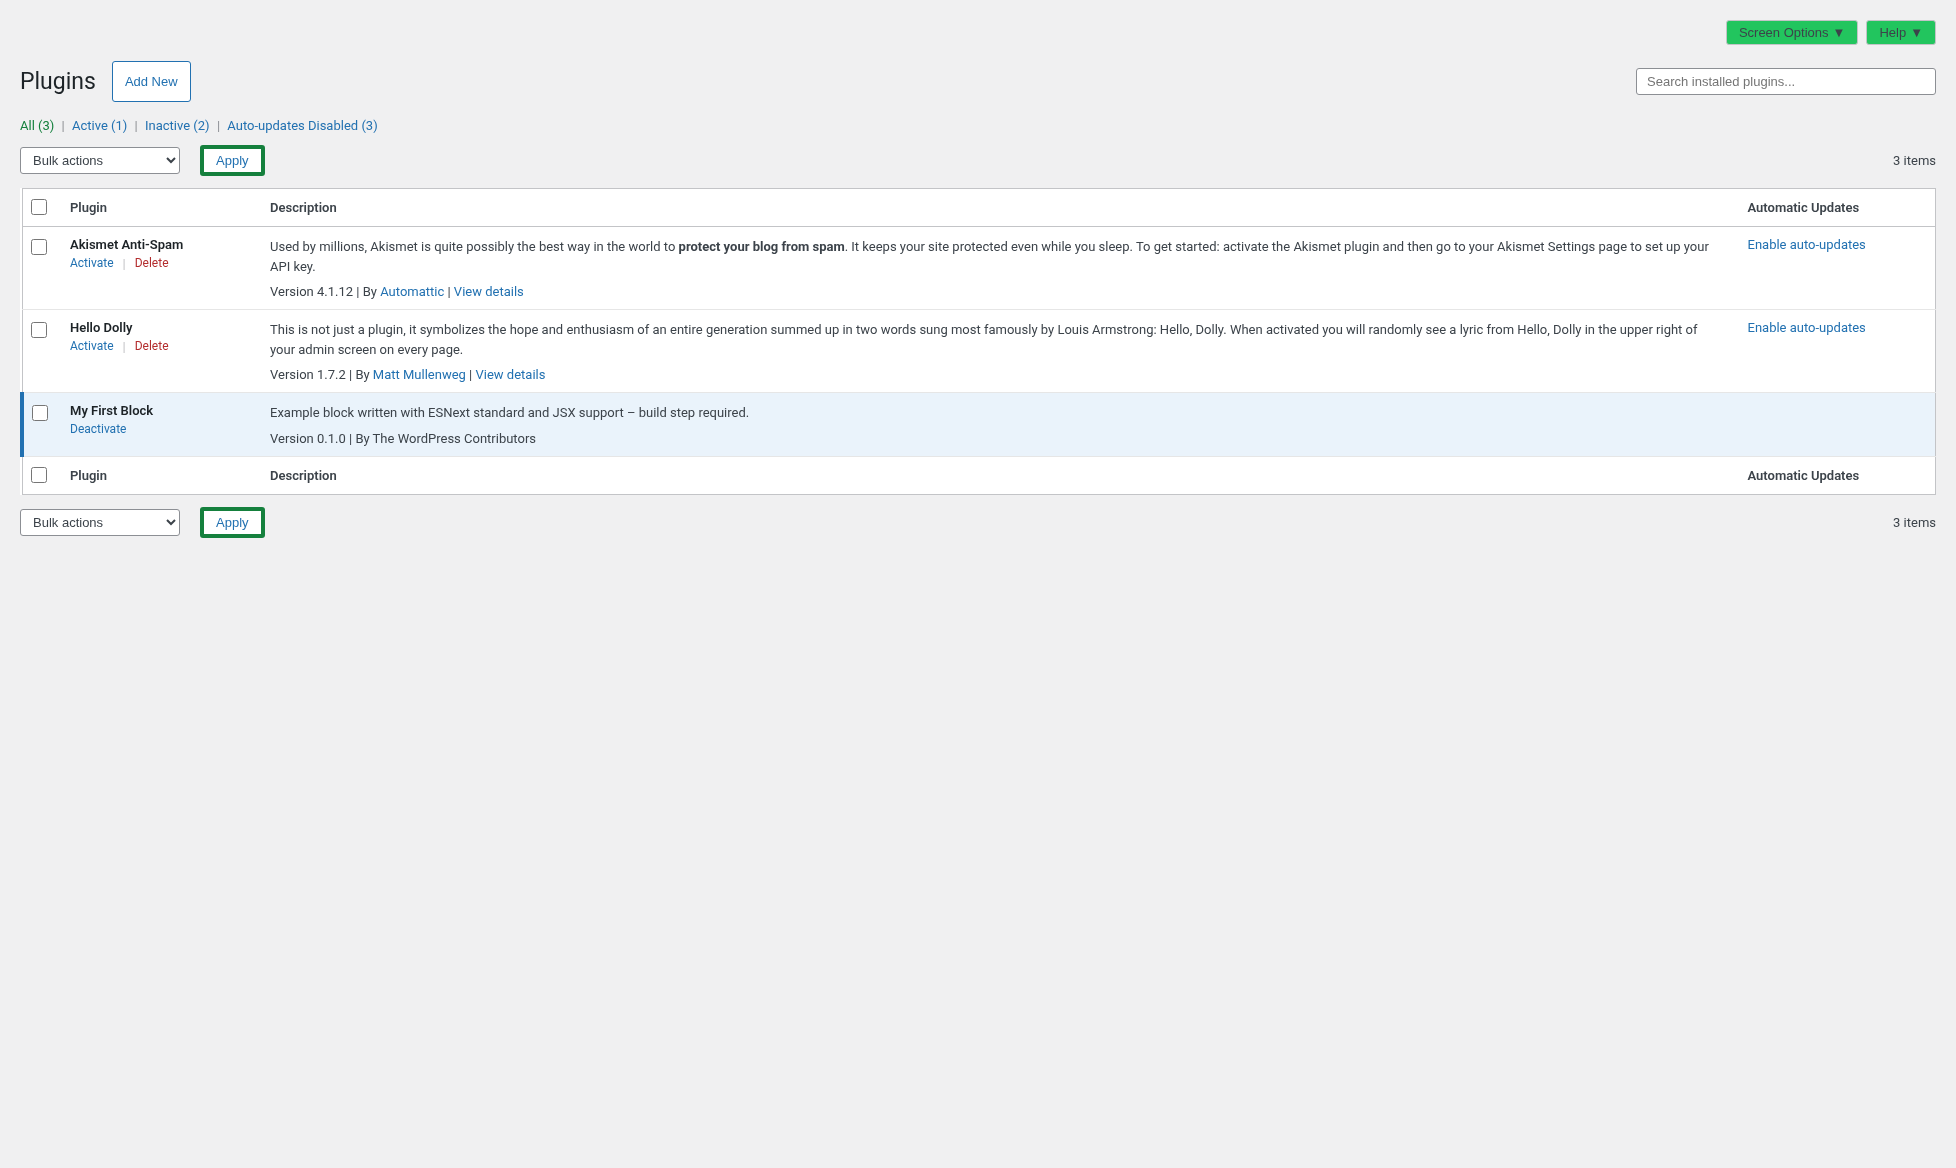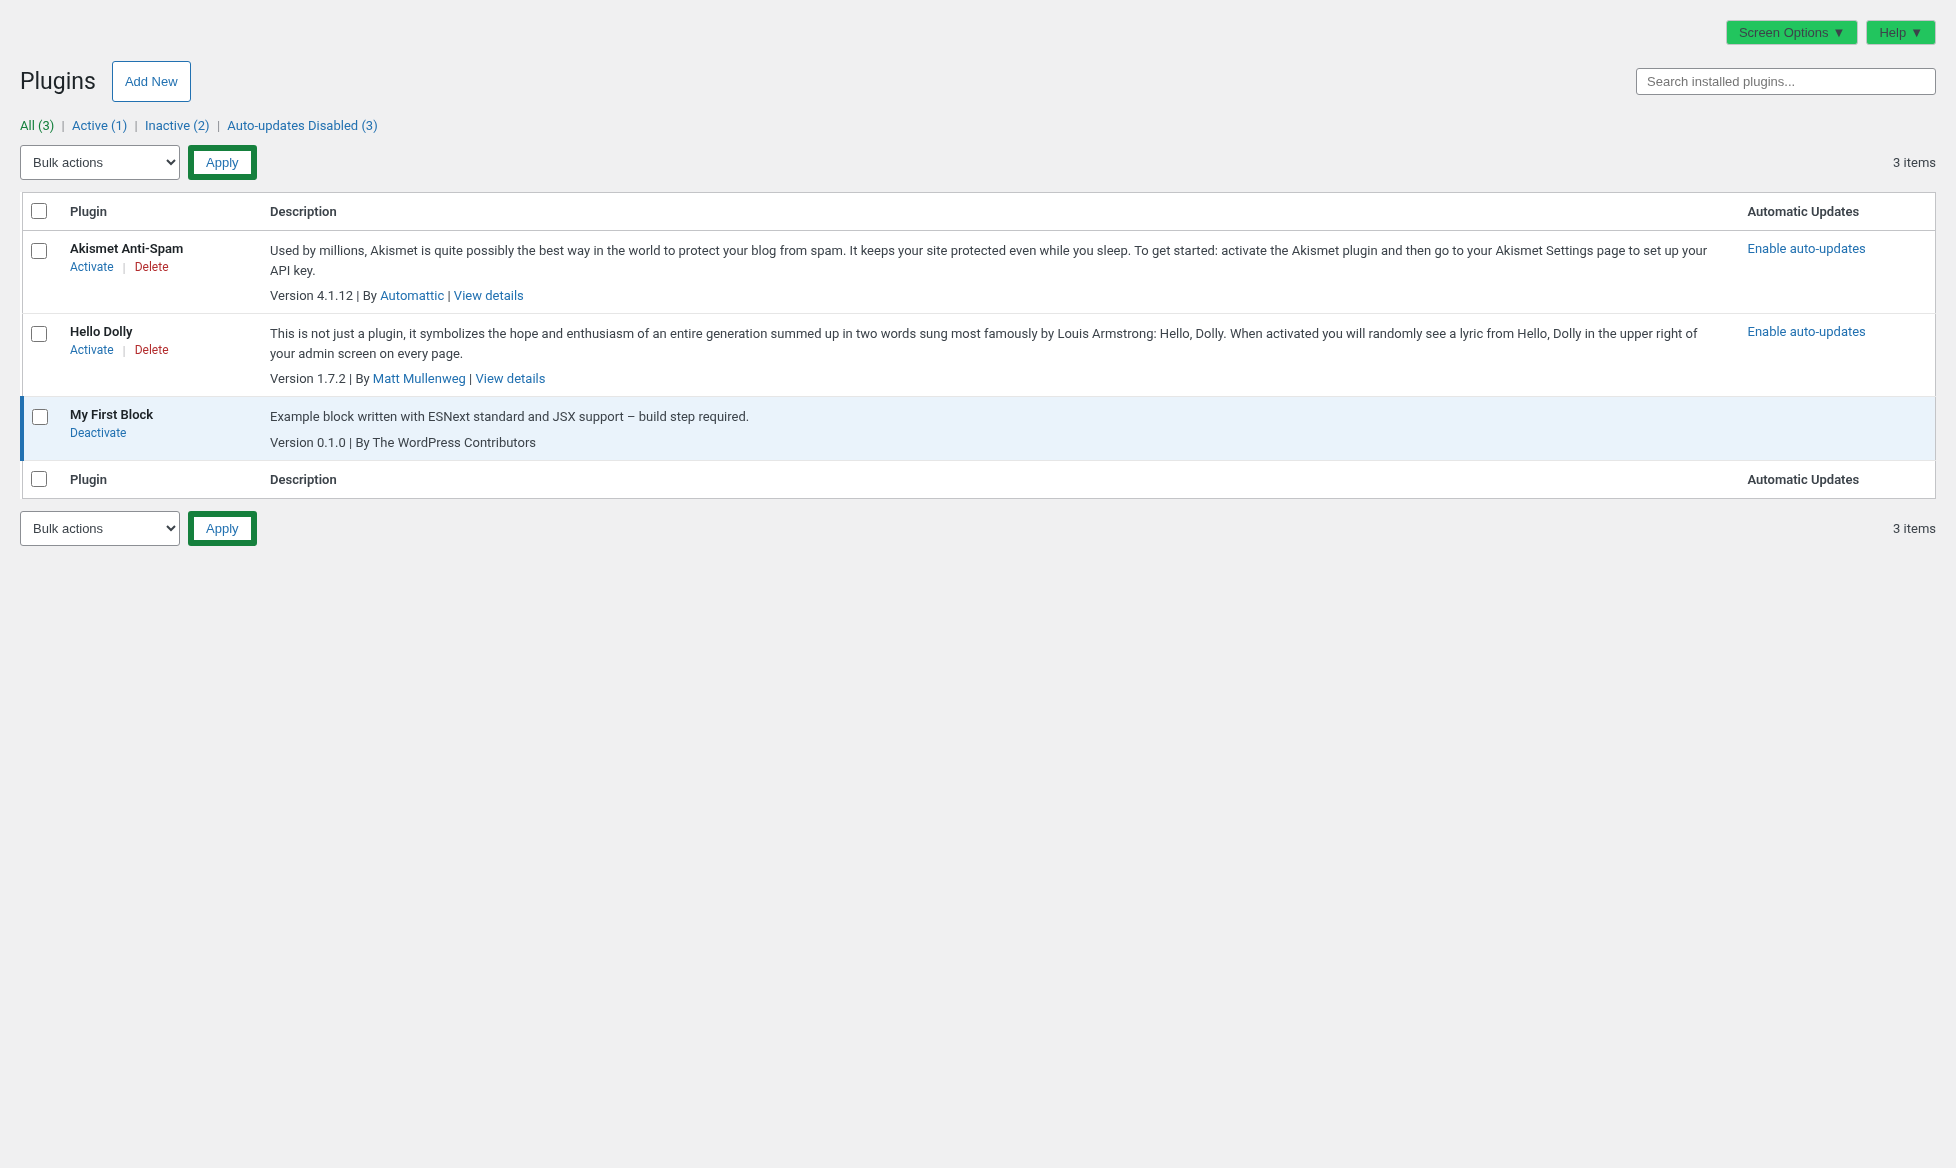--- a/index.html
+++ b/index.html
@@ -86,34 +86,35 @@
     .filter-links .sep { color: #8c8f94; margin: 0 4px; }
 
     .bulk-bar {
       display: flex;
       align-items: center;
       justify-content: space-between;
       margin-bottom: 12px;
     }
     .bulk-left {
       display: flex;
-      gap: 8px;
+      align-items: center;
+      gap: 20px;
     }
     .bulk-select {
       border: 1px solid #8c8f94;
       border-radius: 3px;
       padding: 4px 8px;
       font-size: 13px;
       background: #fff;
       color: #3c434a;
       min-width: 160px;
       cursor: pointer;
     }
     .apply-btn {
-      border: 6px solid #15803d;
+      border: 4px solid #15803d;
       border-radius: 3px;
       background: #fff;
       color: #2271b1;
       font-size: 13px;
       padding: 4px 12px;
       cursor: pointer;
     }
     .items-count {
       font-size: 13px;
       color: #3c434a;
@@ -182,21 +183,21 @@
       color: #c3c4c7;
       margin: 0 6px;
     }
 
     .desc-text {
       font-size: 13px;
       color: #3c434a;
       line-height: 1.5;
       margin-bottom: 8px;
     }
-    .desc-text strong { font-weight: 400; margin-top: 6px; }
+    .desc-text strong { font-weight: 700; margin-top: 6px; }
     .version-line {
       font-size: 13px;
       color: #3c434a;
     }
     .version-line a {
       color: #2271b1;
       text-decoration: none;
     }
 
     .auto-update-link {

